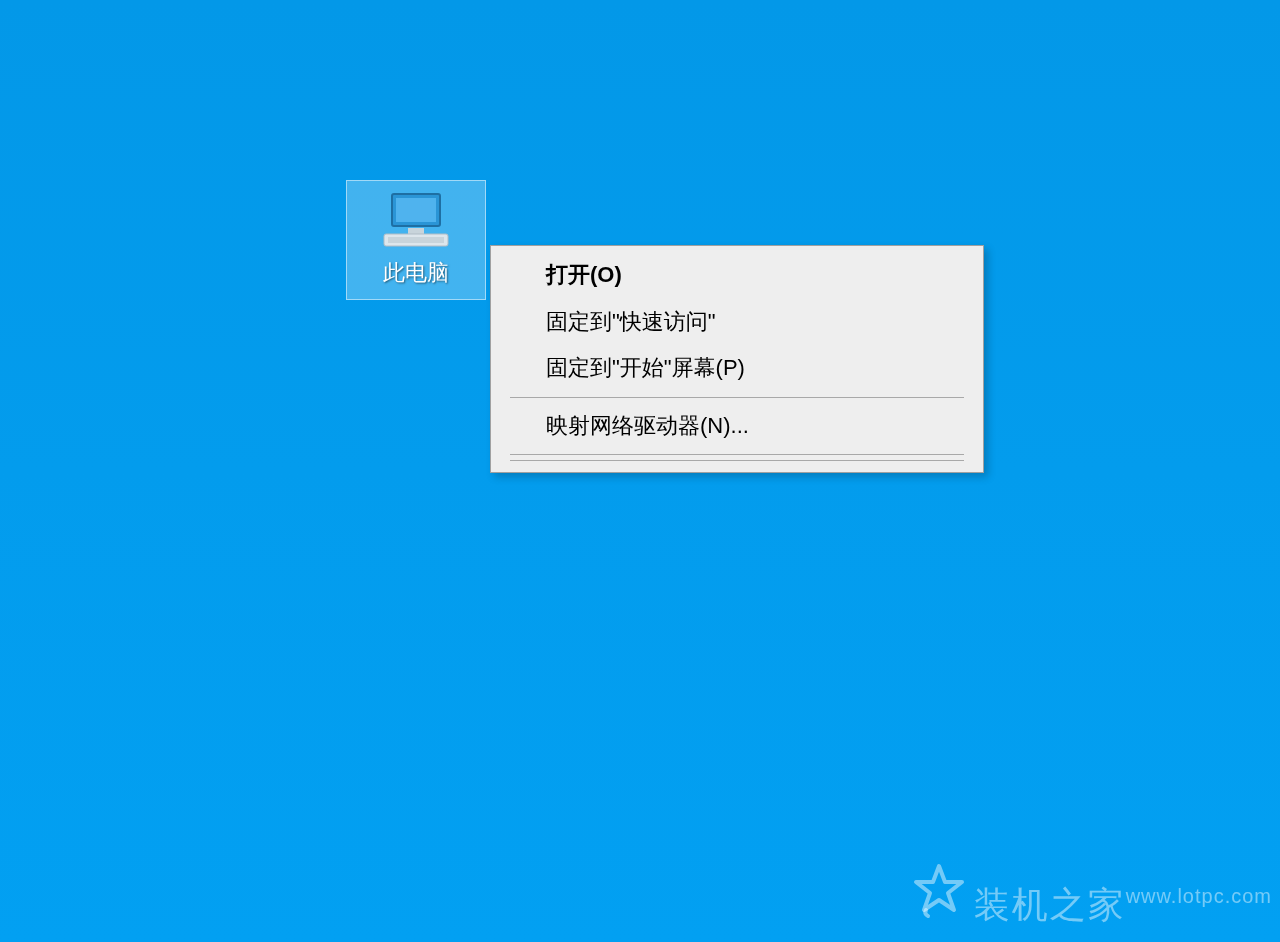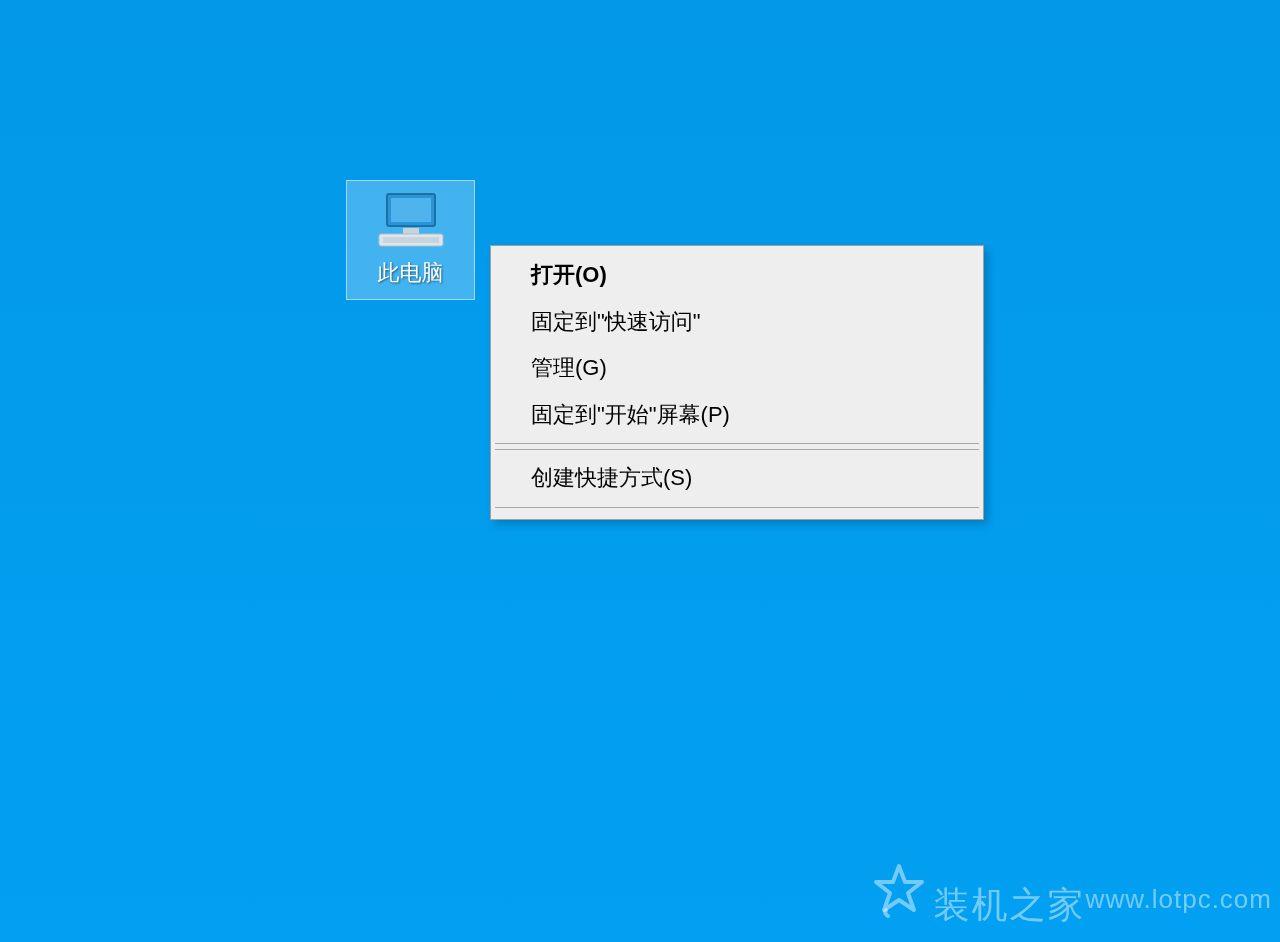--- a/index.html
+++ b/index.html
@@ -12,21 +12,21 @@
       height: 942px;
       background: linear-gradient(180deg, #0398e8 0%, #039ced 50%, #02a0f2 100%);
       font-family: "Microsoft YaHei", "Segoe UI", Tahoma, sans-serif;
       position: relative;
       overflow: hidden;
     }
     .desktop-icon {
       position: absolute;
       left: 346px;
       top: 180px;
-      width: 129px;
+      width: 140px;
       height: 120px;
       background: rgba(255, 255, 255, 0.25);
       border: 1px solid rgba(255, 255, 255, 0.5);
       display: flex;
       flex-direction: column;
       align-items: center;
       justify-content: center;
       gap: 6px;
     }
     .desktop-icon svg {
@@ -40,21 +40,21 @@
       font-weight: 400;
     }
     .context-menu {
       position: absolute;
       left: 490px;
       top: 245px;
       width: 494px;
       background: #eeeeee;
       border: 1px solid #a0a0a0;
       box-shadow: 4px 4px 8px rgba(0,0,0,0.2);
-      padding: 6px 0;
+      padding: 6px 15px;
     }
     .menu-item {
       padding: 9px 0 9px 40px;
       font-size: 22px;
       color: #000000;
       cursor: default;
       line-height: 1.3;
     }
     .menu-item.bold {
       font-weight: 700;
@@ -83,21 +83,21 @@
       flex-direction: row;
       line-height: 1.05;
       margin-top: 28px;
     }
     .watermark-title {
       font-size: 36px;
       font-weight: 400;
       letter-spacing: 2px;
     }
     .watermark-url {
-      font-size: 26px;
+      font-size: 20px;
       letter-spacing: 1px;
     }
   </style>
 </head>
 <body>
 
 <div class="desktop-icon">
   <span>
     <svg viewBox="0 0 72 56">
       <rect x="12" y="2" width="48" height="32" rx="2" fill="#2a95d6" stroke="#1e6fa3" stroke-width="2"></rect>
@@ -106,25 +106,24 @@
       <rect x="4" y="42" width="64" height="12" rx="2" fill="#dde6ec" stroke="#b0bcc5" stroke-width="1"></rect>
       <rect x="8" y="45" width="56" height="6" fill="#c8d4db"></rect>
     </svg>
   </span>
   <span class="desktop-icon-label">此电脑</span>
 </div>
 
 <div class="context-menu">
   <div class="menu-item bold">打开(O)</div>
   <div class="menu-item">固定到"快速访问"</div>
-  <div class="menu-item">管理(G)</div>
   <div class="menu-item">固定到"开始"屏幕(P)</div>
   <div class="menu-separator"></div>
+  <div class="menu-item">映射网络驱动器(N)...</div>
   <div class="menu-separator"></div>
-  <div class="menu-item">创建快捷方式(S)</div>
   <div class="menu-separator"></div>
 </div>
 
 <div class="watermark">
   <span class="watermark-star">
     <svg viewBox="0 0 58 58">
       <path d="M29 4 L35 20 L52 20 L38 31 L44 48 L29 38 L14 48 L20 31 L6 20 L23 20 Z" fill="none" stroke="rgba(255,255,255,0.45)" stroke-width="4" stroke-linejoin="round"></path>
       <path d="M16 48 Q14 52 18 54" fill="none" stroke="rgba(255,255,255,0.45)" stroke-width="4" stroke-linecap="round"></path>
     </svg>
   </span>

